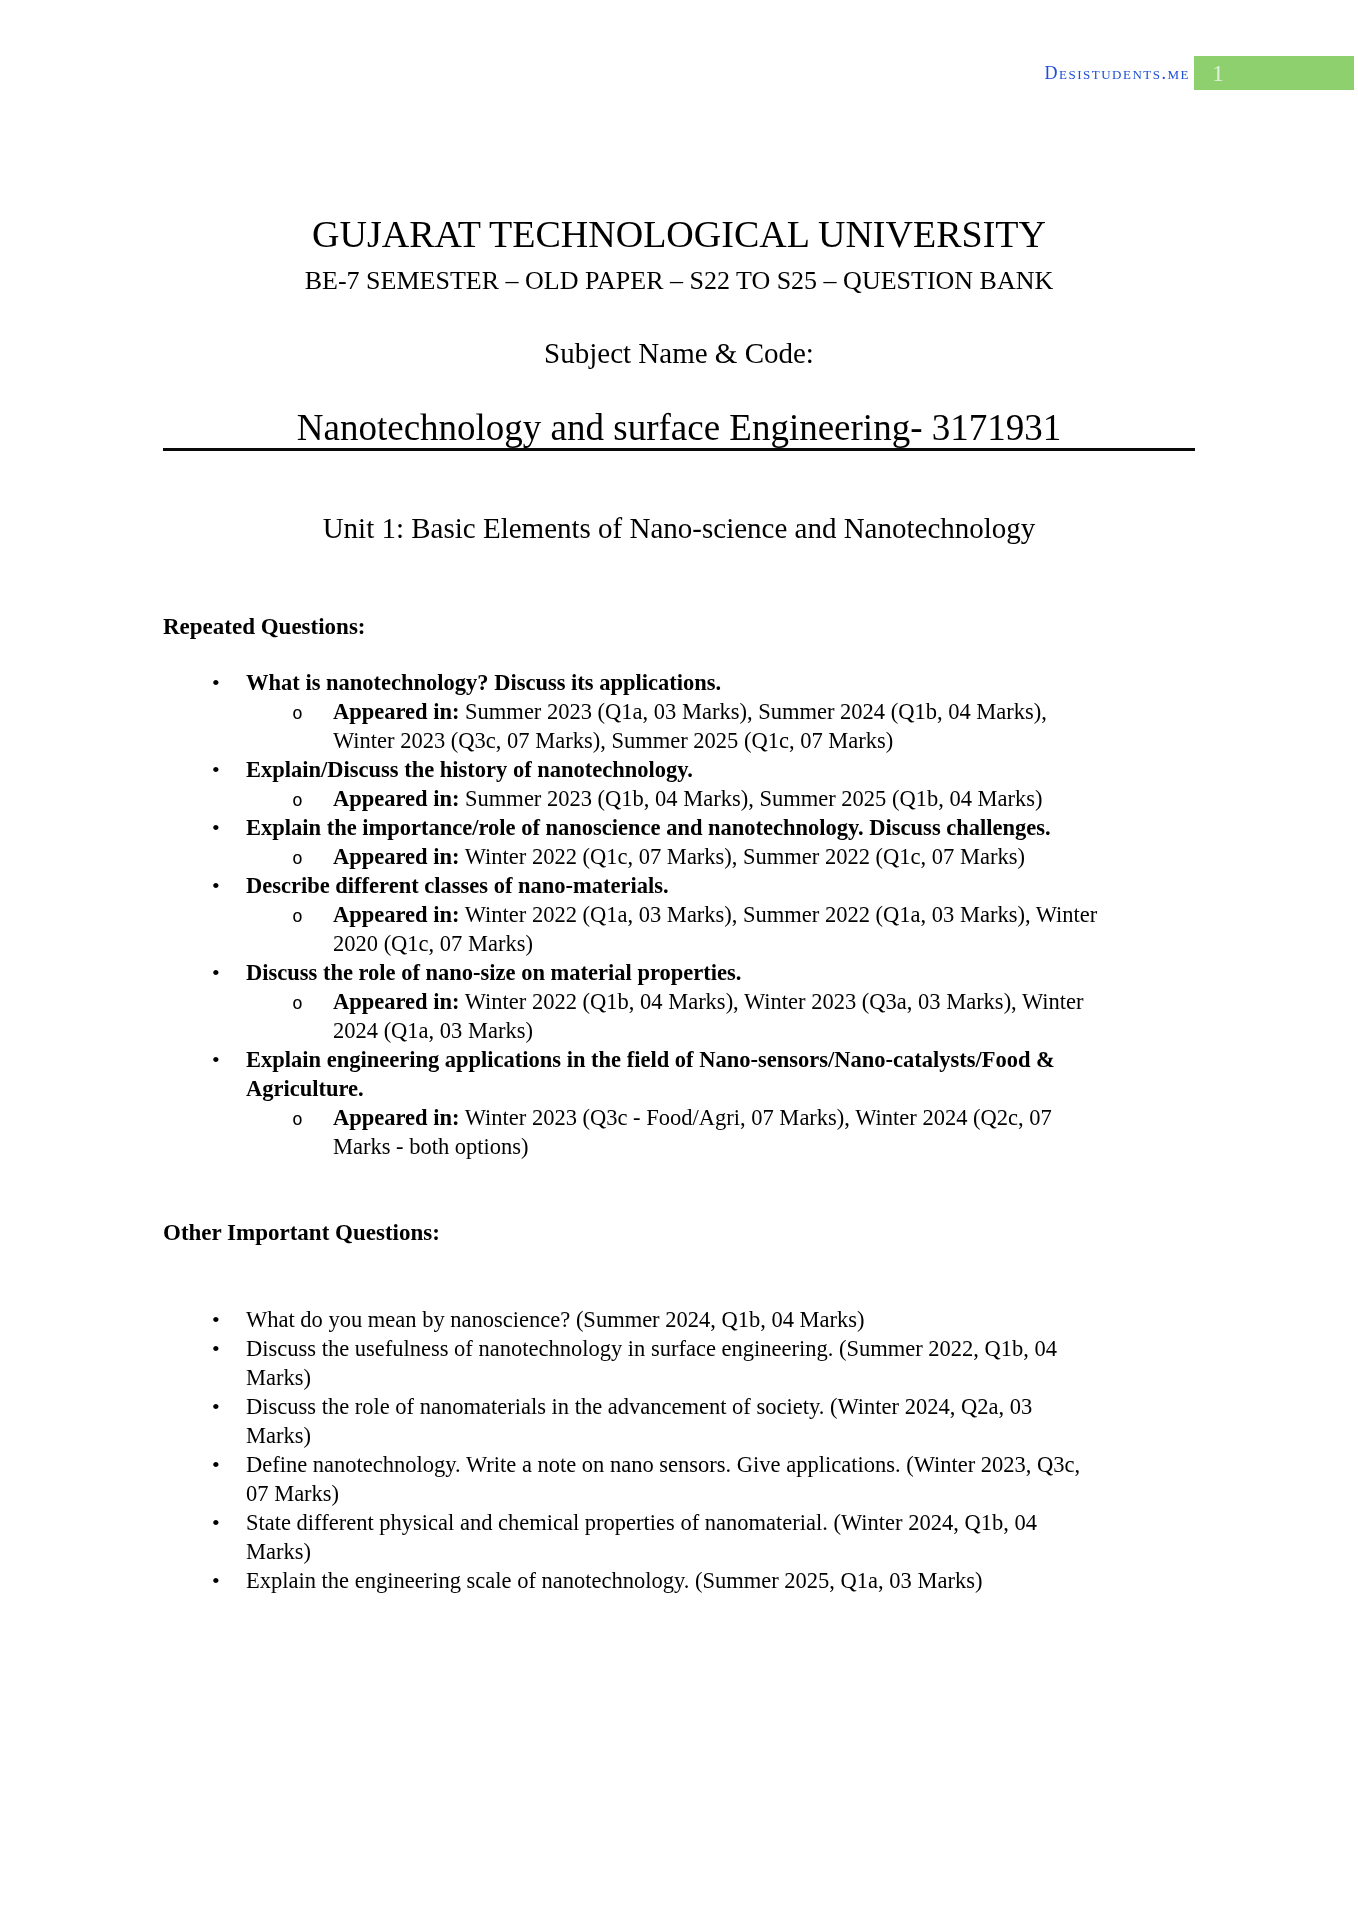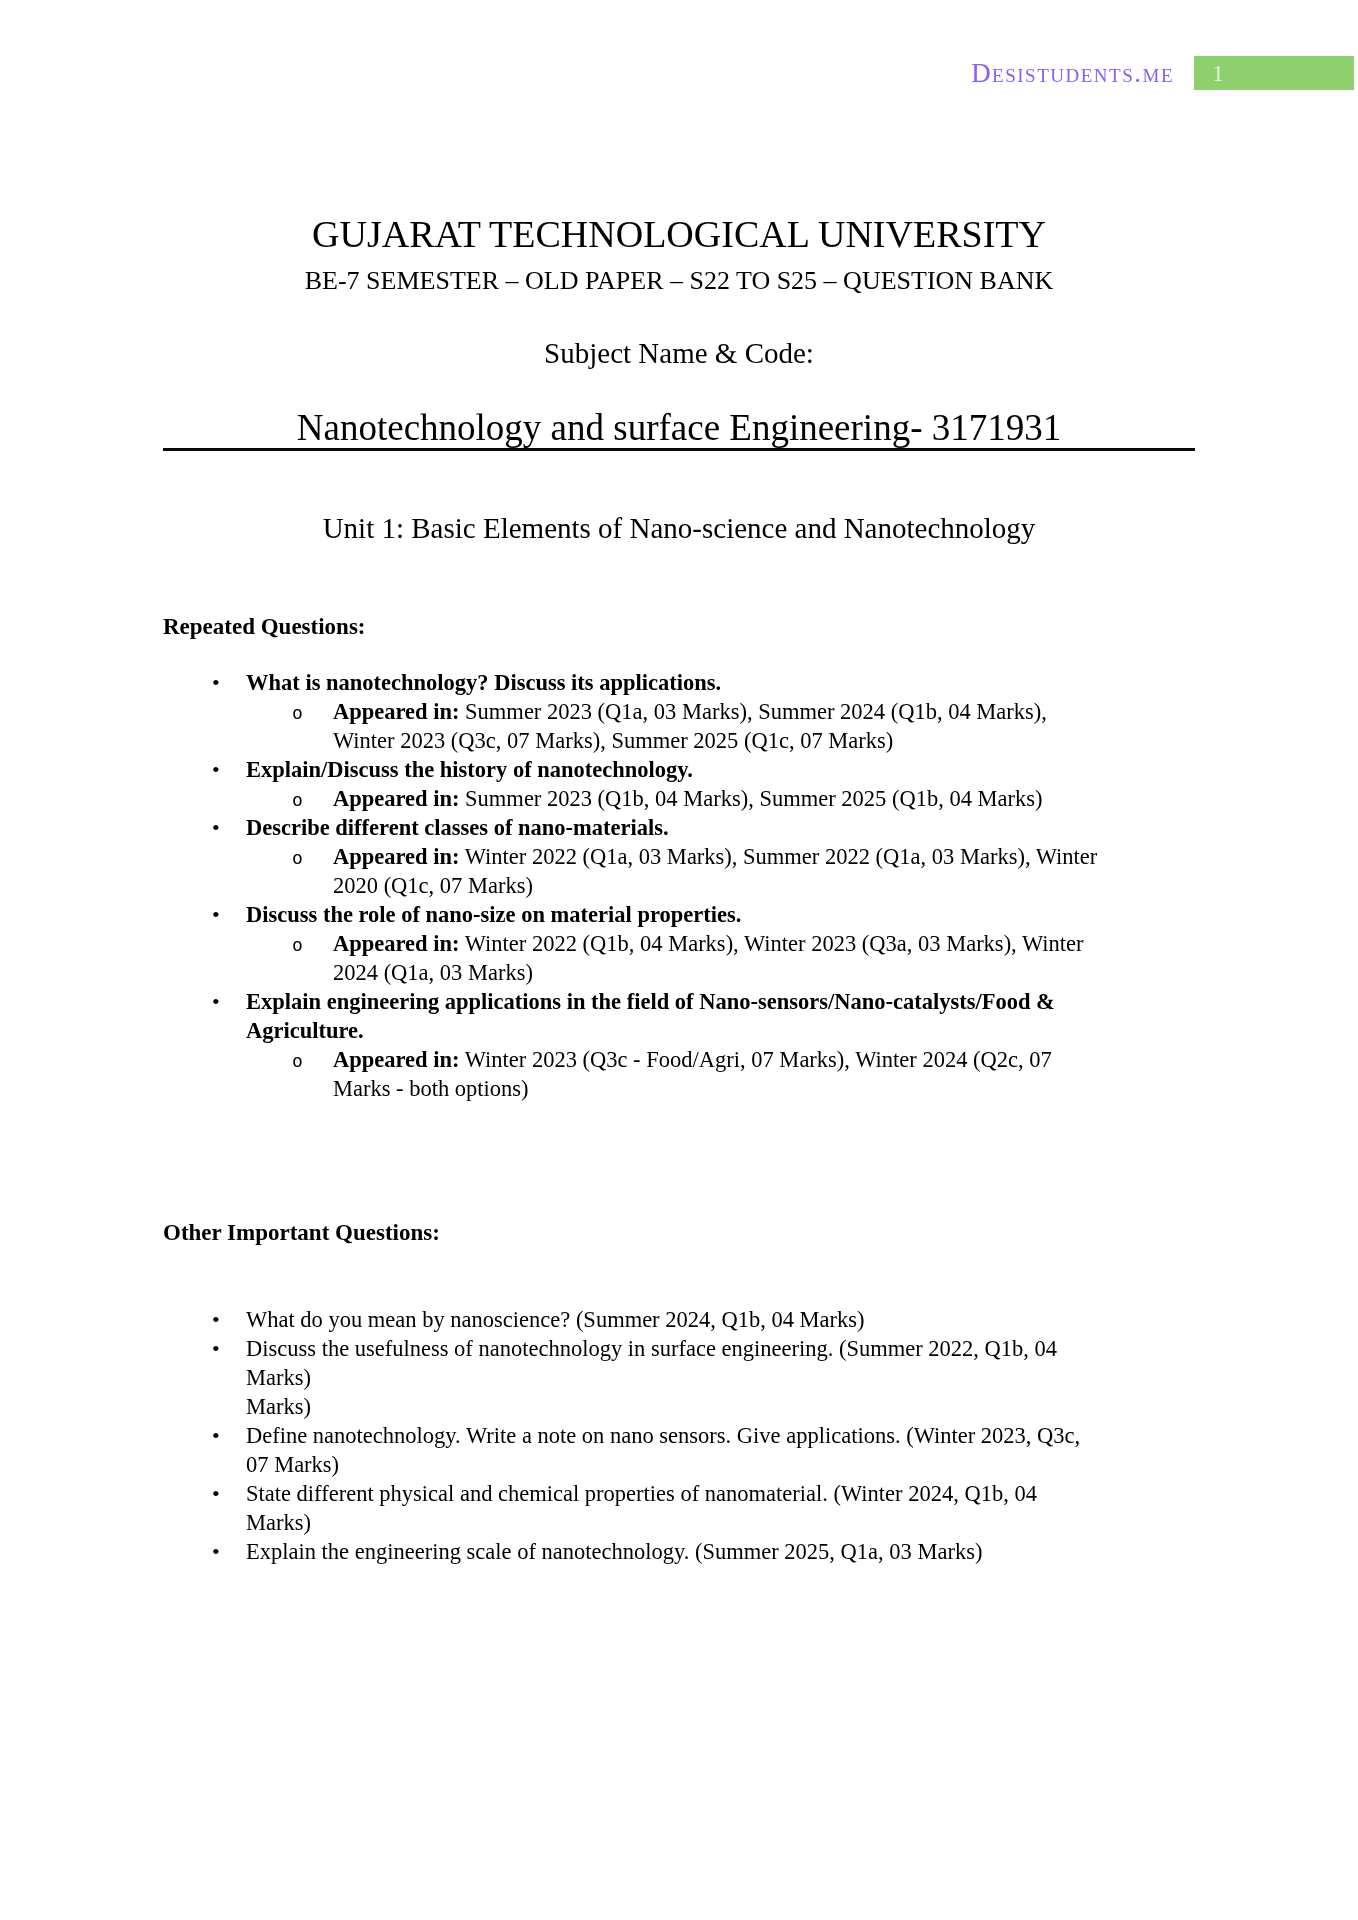--- a/index.html
+++ b/index.html
@@ -4,22 +4,22 @@
 <style>
   html,body{margin:0;padding:0;}
   body{
     width:1358px;height:1920px;background:#ffffff;position:relative;
     font-family:"Liberation Serif","DejaVu Serif",serif;color:#000;
     overflow:hidden;
   }
   
   .page-header{position:absolute;top:55px;right:4px;height:36px;display:flex;align-items:center;}
   .site-name{
-    font-variant:small-caps;font-size:27px;letter-spacing:1.5px;color:#8b5cf6;
-    margin-right:20px;line-height:36px;
+    font-variant:small-caps;font-size:18px;letter-spacing:1.5px;color:#1d4ed8;
+    margin-right:4px;line-height:36px;
   }
   .page-badge{
     width:160px;height:34px;background:#8ed06e;display:flex;align-items:center;
     box-sizing:border-box;padding-left:18px;
   }
   .page-badge span{color:#dff0d8;font-size:24px;line-height:34px;}
   
   .cblock{position:absolute;left:163px;width:1032px;text-align:center;font-weight:normal;white-space:nowrap;}
   .h-univ{top:214px;font-size:38px;line-height:40px;}
   .h-banner{top:267px;font-size:26px;line-height:28px;}
@@ -74,20 +74,24 @@
     <div class="l1 first">What is nanotechnology? Discuss its applications.</div>
     <div class="l2 first"><span class="alabel">Appeared in:</span> <span>Summer 2023 (Q1a, 03 Marks), Summer 2024 (Q1b, 04 Marks),</span></div>
     <div class="l2">Winter 2023 (Q3c, 07 Marks), Summer 2025 (Q1c, 07 Marks)</div>
   </div>
 
   <div class="item">
     <div class="l1 first">Explain/Discuss the history of nanotechnology.</div>
     <div class="l2 first"><span class="alabel">Appeared in:</span> <span>Summer 2023 (Q1b, 04 Marks), Summer 2025 (Q1b, 04 Marks)</span></div>
   </div>
 
+  <div class="item">
+    <div class="l1 first">Explain the importance/role of nanoscience and nanotechnology. Discuss challenges.</div>
+    <div class="l2 first"><span class="alabel">Appeared in:</span> <span>Winter 2022 (Q1c, 07 Marks), Summer 2022 (Q1c, 07 Marks)</span></div>
+  </div>
 
   <div class="item">
     <div class="l1 first">Describe different classes of nano-materials.</div>
     <div class="l2 first"><span class="alabel">Appeared in:</span> <span>Winter 2022 (Q1a, 03 Marks), Summer 2022 (Q1a, 03 Marks), Winter</span></div>
     <div class="l2">2020 (Q1c, 07 Marks)</div>
   </div>
 
   <div class="item">
     <div class="l1 first">Discuss the role of nano-size on material properties.</div>
     <div class="l2 first"><span class="alabel">Appeared in:</span> <span>Winter 2022 (Q1b, 04 Marks), Winter 2023 (Q3a, 03 Marks), Winter</span></div>
@@ -110,20 +114,21 @@
   <div class="item">
     <div class="l1 first">What do you mean by nanoscience? (Summer 2024, Q1b, 04 Marks)</div>
   </div>
 
   <div class="item">
     <div class="l1 first">Discuss the usefulness of nanotechnology in surface engineering. (Summer 2022, Q1b, 04</div>
     <div class="l1">Marks)</div>
   </div>
 
   <div class="item">
+    <div class="l1 first">Discuss the role of nanomaterials in the advancement of society. (Winter 2024, Q2a, 03</div>
     <div class="l1">Marks)</div>
   </div>
 
   <div class="item">
     <div class="l1 first">Define nanotechnology. Write a note on nano sensors. Give applications. (Winter 2023, Q3c,</div>
     <div class="l1">07 Marks)</div>
   </div>
 
   <div class="item">
     <div class="l1 first">State different physical and chemical properties of nanomaterial. (Winter 2024, Q1b, 04</div>

